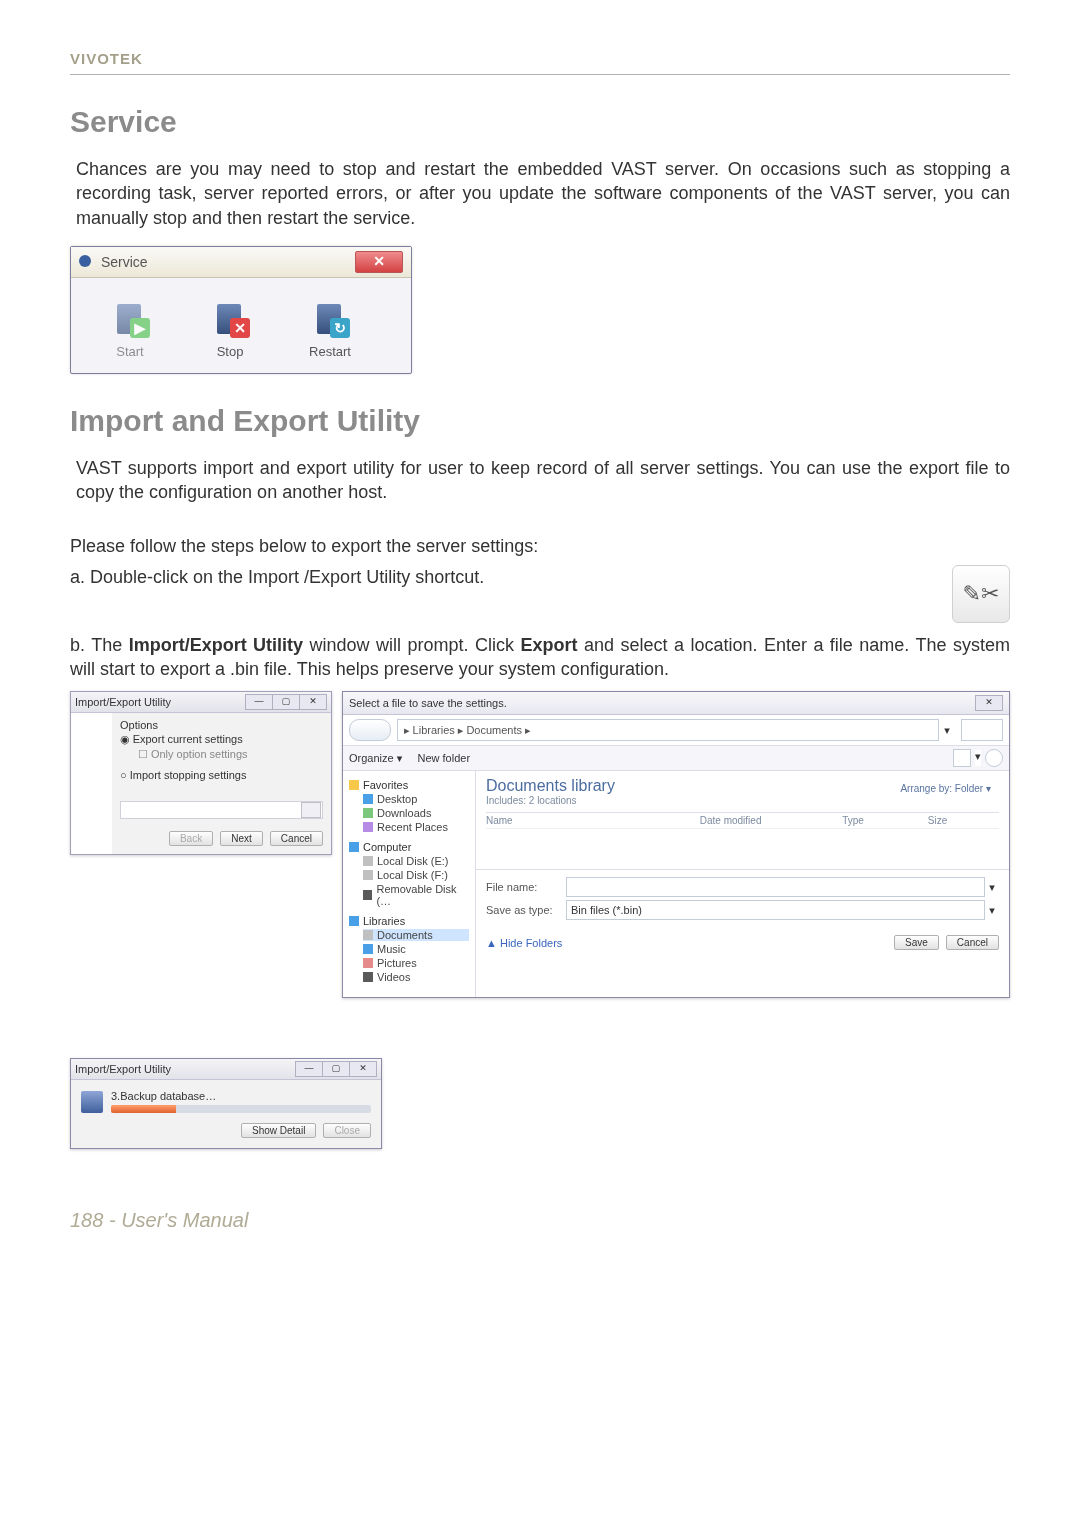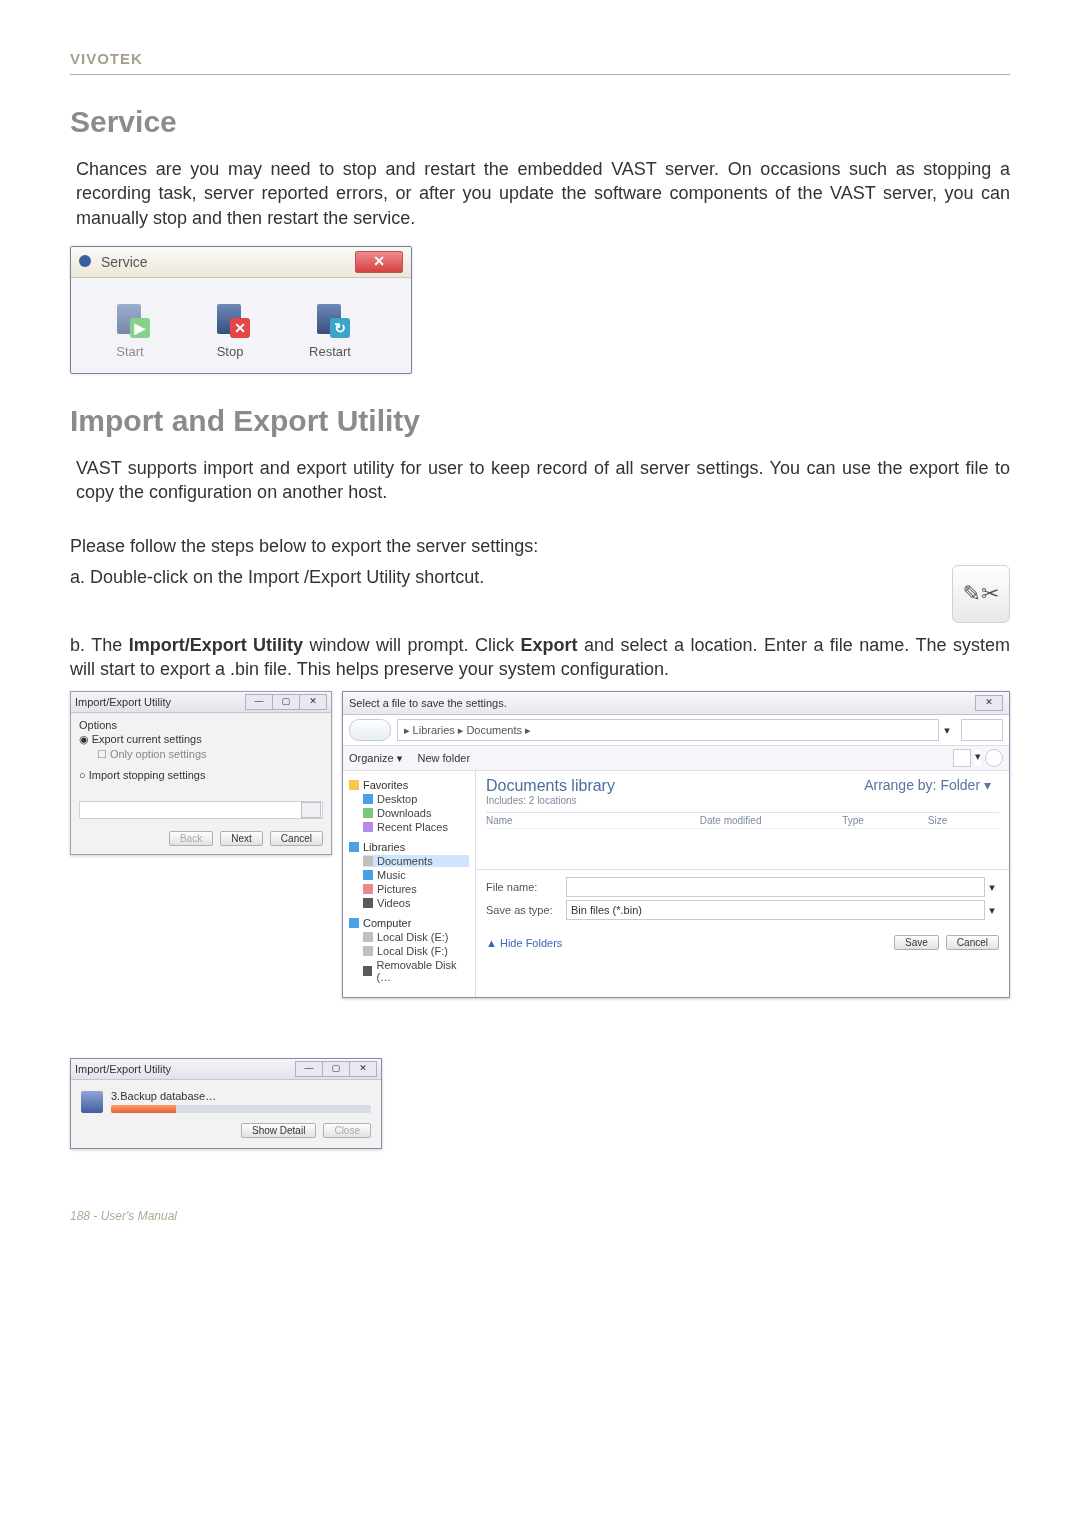--- a/index.html
+++ b/index.html
@@ -133,21 +133,21 @@
     padding:2px 4px;
     display:flex; justify-content:space-between; align-items:center;
     border-bottom:1px solid #c4c4d6;
   }
   .winbtns { display:flex; gap:0;}
   .winbtns span {
     width:26px; height:14px; border:1px solid #b0b0c0;
     background:#e8e8f2; margin-left:-1px;
     text-align:center; font-size:9px; line-height:12px;
   }
-  .wizard .body { padding:6px 8px 8px 8px; background:#f2f2f2;}
+  .wizard .body { padding:6px 8px 8px 8px; background:#f2f2f2;margin-left:41px;}
   .radio { display:block; margin:2px 0 2px 0;}
   .radio.sub { margin-left:18px; color:#888;}
   .wizard .btnrow { text-align:right; margin-top:12px;}
   .wbtn {
     display:inline-block; border:1px solid #b0b0b0;
     background:linear-gradient(#fefefe,#e2e2e2);
     padding:1px 10px; margin-left:4px; border-radius:2px;
     font-size:10px; color:#333;
   }
   .wbtn.disabled { color:#aaa; }
@@ -211,21 +211,21 @@
   .purple { background:#b58be6;}
   .red { background:#e68b8b;}
   .dark { background:#5a5a5a;}
   .gray { background:#c0c0c0;}
   .nav-tree .sub { margin-left:14px; color:#444;}
 
   .file-area { flex:1; }
   .lib-head { padding:6px 10px 2px 10px; }
   .lib-head .big { font-size:16px; color:#4c6da0; }
   .lib-head .small { font-size:10px; color:#7d8ba0; }
-  .arrangeby { float:right; font-size:14px; color:#5a74a0; margin-top:0; margin-right:8px; }
+  .arrangeby { float:right; font-size:10px; color:#5a74a0; margin-top:6px; margin-right:8px; }
   .file-table { padding:4px 10px 40px 10px;}
   .file-table .th { display:flex; color:#7d8ba0; font-size:10px; border-top:1px solid #e0e0e8; border-bottom:1px solid #f0f0f4; padding:2px 0;}
   .file-table .tr { display:flex; font-size:10px; color:#555; padding:3px 0;}
   .c-name{flex:3;display:flex;align-items:center;gap:4px;}
   .c-mod{flex:2;} .c-type{flex:1.2;} .c-size{flex:1;}
   .foldico{width:12px;height:10px;background:#f7d27a;display:inline-block;}
 
   .save-rows { padding:4px 10px; border-top:1px solid #dcdce4;}
   .save-rows .r { display:flex; align-items:center; margin:3px 0;}
   .save-rows label { width:80px; color:#555;}
@@ -254,21 +254,21 @@
   }
   .progress-dlg .body { padding:10px; background:#f2f2f2;}
   .pline { display:flex; align-items:center; gap:8px;}
   .diskico { width:22px;height:22px;background:linear-gradient(#8fa6d6,#3f5f9c);border-radius:2px;}
   .barbg { flex:1; height:8px;background:#d6dbe4;border-radius:2px;}
   .barfill { width:25%;height:8px;background:linear-gradient(#ff9f6c,#e0622e);border-radius:2px 0 0 2px;}
   .progress-dlg .btnrow { text-align:right; margin-top:10px;}
 
   .footer {
     margin-top:60px;
-    font-size:12px;
+    font-size:20px;
     font-style:italic;
     color:#b0ab95;
   }
 </style>
 </head>
 <body>
 
 <div class="page">
 
   <div class="brand-bar">
@@ -394,55 +394,55 @@
                 <span>Downloads</span>
               </div>
             <div class="item sub">
                 <span class="ico8 purple"></span>
                 <span>Recent Places</span>
               </div>
           </div>
           <div class="grp">
             <div class="item">
                 <span class="ico8 blue"></span>
+                <span>Computer</span>
+              </div>
+            <div class="item sub">
+                <span class="ico8 gray"></span>
+                <span>Local Disk (E:)</span>
+              </div>
+            <div class="item sub">
+                <span class="ico8 gray"></span>
+                <span>Local Disk (F:)</span>
+              </div>
+            <div class="item sub">
+                <span class="ico8 dark"></span>
+                <span>Removable Disk (…</span>
+              </div>
+          </div>
+          <div class="grp">
+            <div class="item">
+                <span class="ico8 blue"></span>
                 <span>Libraries</span>
               </div>
             <div class="item sub" style="background:#cfe5ff;">
                 <span class="ico8 gray"></span>
                 <span>Documents</span>
               </div>
             <div class="item sub">
                 <span class="ico8 blue"></span>
                 <span>Music</span>
               </div>
             <div class="item sub">
                 <span class="ico8 red"></span>
                 <span>Pictures</span>
               </div>
             <div class="item sub">
                 <span class="ico8 dark"></span>
                 <span>Videos</span>
-              </div>
-          </div>
-          <div class="grp">
-            <div class="item">
-                <span class="ico8 blue"></span>
-                <span>Computer</span>
-              </div>
-            <div class="item sub">
-                <span class="ico8 gray"></span>
-                <span>Local Disk (E:)</span>
-              </div>
-            <div class="item sub">
-                <span class="ico8 gray"></span>
-                <span>Local Disk (F:)</span>
-              </div>
-            <div class="item sub">
-                <span class="ico8 dark"></span>
-                <span>Removable Disk (…</span>
               </div>
           </div>
         </div>
         <div class="file-area">
           <div class="lib-head">
             <span class="arrangeby">Arrange by:  Folder ▾</span>
             <div class="big">Documents library</div>
             <div class="small">Includes: 2 locations</div>
           </div>
           <div class="file-table">

